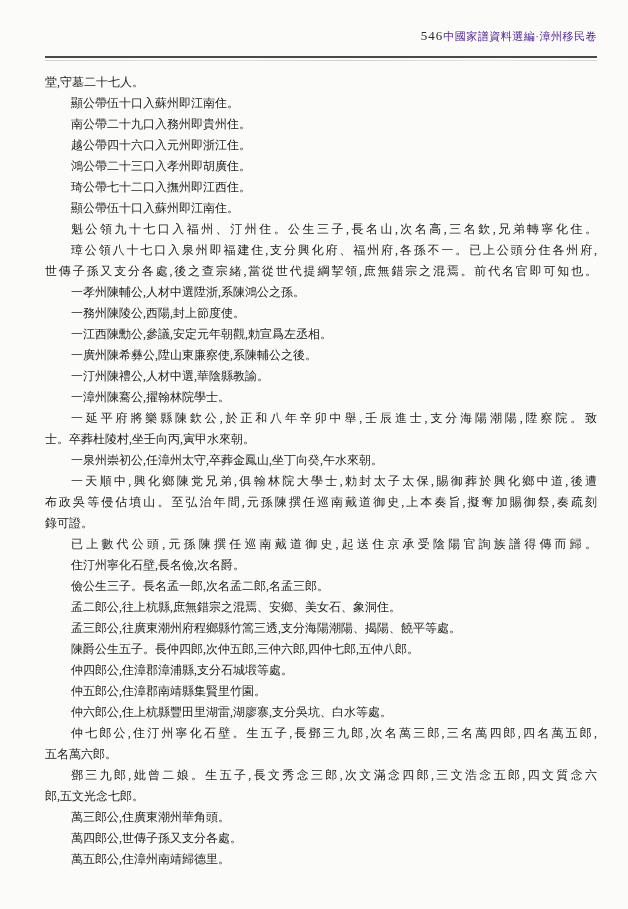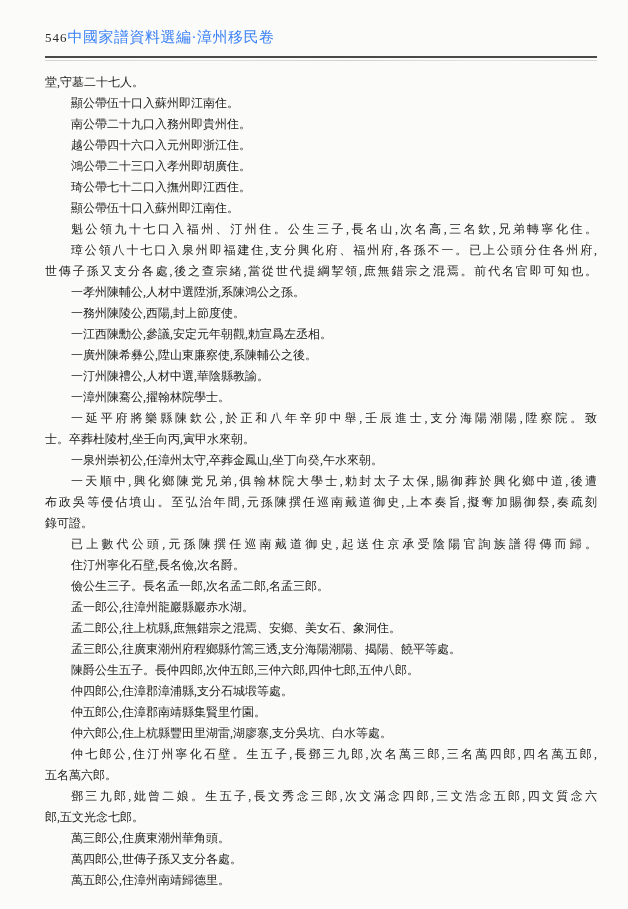--- a/index.html
+++ b/index.html
@@ -18,33 +18,33 @@
     box-sizing: border-box;
   }
   .page-inner {
     position: absolute;
     left: 45px;
     top: 28px;
     width: 552px;
   }
   .header {
     display: flex;
-    justify-content: flex-start;
+    justify-content: flex-end;
     align-items: baseline;
     height: 22px;
   }
   .page-number {
     font-size: 13px;
     letter-spacing: 1px;
     color: #2a2a2a;
   }
   .book-title {
-    font-size: 15px;
+    font-size: 11px;
     letter-spacing: 0.5px;
-    color: #3b82f6;
+    color: #4c1d95;
   }
   .rule {
     margin-top: 6px;
     height: 2px;
     background: #4a4a48;
     border: none;
   }
   .rule-echo {
     margin-top: 2px;
     height: 1px;
@@ -102,21 +102,20 @@
         <div class="ln indent">一漳州陳騫公,擢翰林院學士。</div>
         <div class="ln indent j">一延平府將樂縣陳欽公,於正和八年辛卯中舉,壬辰進士,支分海陽潮陽,陞察院。致</div>
         <div class="ln">士。卒葬杜陵村,坐壬向丙,寅甲水來朝。</div>
         <div class="ln indent">一泉州崇初公,任漳州太守,卒葬金鳳山,坐丁向癸,午水來朝。</div>
         <div class="ln indent j">一天順中,興化鄉陳党兄弟,俱翰林院大學士,勅封太子太保,賜御葬於興化鄉中道,後遭</div>
         <div class="ln j">布政吳等侵佔墳山。至弘治年間,元孫陳撰任巡南戴道御史,上本奏旨,擬奪加賜御祭,奏疏刻</div>
         <div class="ln">錄可證。</div>
         <div class="ln indent j">已上數代公頭,元孫陳撰任巡南戴道御史,起送住京承受陰陽官詢族譜得傳而歸。</div>
         <div class="ln indent">住汀州寧化石壁,長名儉,次名爵。</div>
         <div class="ln indent">儉公生三子。長名孟一郎,次名孟二郎,名孟三郎。</div>
-        <div class="ln indent">孟一郎公,往漳州龍巖縣巖赤水湖。</div>
         <div class="ln indent">孟二郎公,往上杭縣,庶無錯宗之混焉、安鄉、美女石、象洞住。</div>
         <div class="ln indent">孟三郎公,往廣東潮州府程鄉縣竹篙三透,支分海陽潮陽、揭陽、饒平等處。</div>
         <div class="ln indent">陳爵公生五子。長仲四郎,次仲五郎,三仲六郎,四仲七郎,五仲八郎。</div>
         <div class="ln indent">仲四郎公,住漳郡漳浦縣,支分石城塅等處。</div>
         <div class="ln indent">仲五郎公,住漳郡南靖縣集賢里竹園。</div>
         <div class="ln indent">仲六郎公,住上杭縣豐田里湖雷,湖廖寨,支分吳坑、白水等處。</div>
         <div class="ln indent j">仲七郎公,住汀州寧化石壁。生五子,長鄧三九郎,次名萬三郎,三名萬四郎,四名萬五郎,</div>
         <div class="ln">五名萬六郎。</div>
         <div class="ln indent j">鄧三九郎,妣曾二娘。生五子,長文秀念三郎,次文滿念四郎,三文浩念五郎,四文質念六</div>
         <div class="ln">郎,五文光念七郎。</div>

